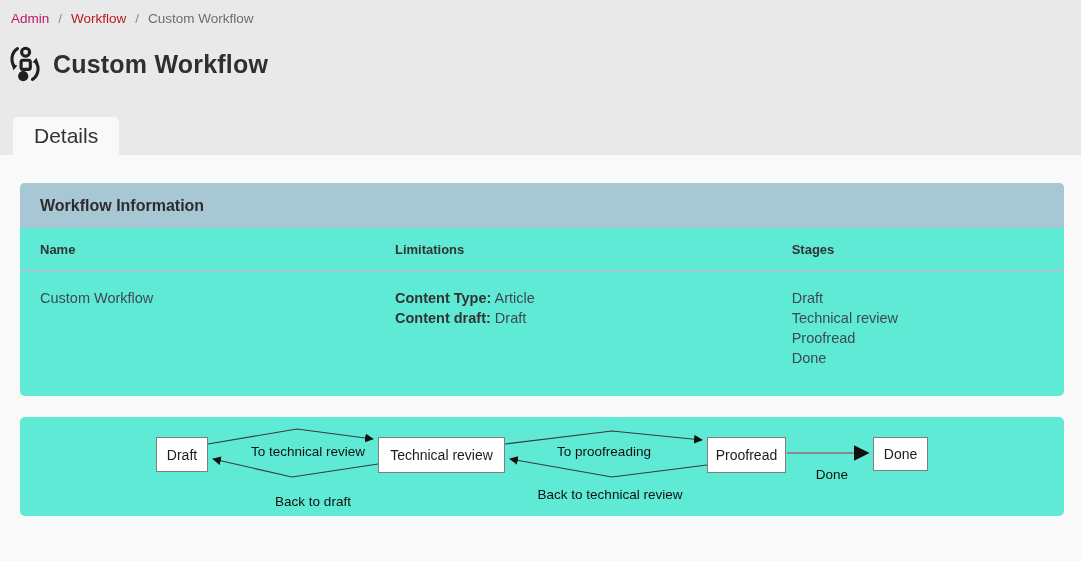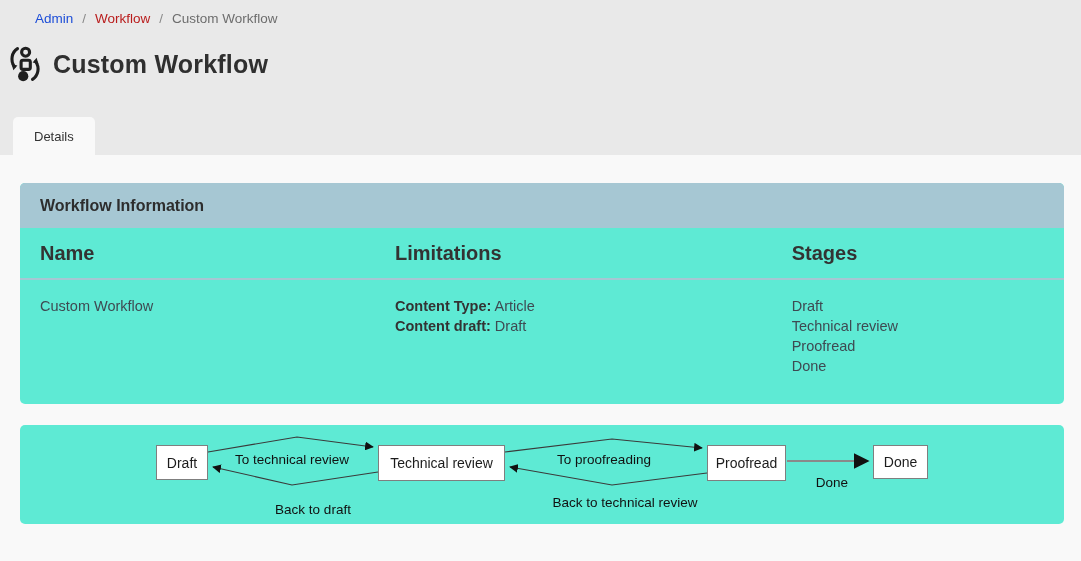--- a/index.html
+++ b/index.html
@@ -14,40 +14,40 @@
     background:#e9e9e9;
     height:155px;
     position:relative;
   }
   .breadcrumb {
     display:flex; align-items:center; gap:9px;
     padding:11px 0 0 11px;
     font-size:13.5px;
   }
   .breadcrumb .crumb-current { color:#6d6d6d; }
-  .breadcrumb .crumb-root { color:#1d4ed8;margin-left:24px; }
+  .breadcrumb .crumb-root { color:#be185d; }
   .breadcrumb .sep { color:#8a8a8a; }
   .breadcrumb a { color:#b91c1c; text-decoration:none; cursor:pointer; }
   .title-row {
     display:flex; align-items:center; gap:11px;
     padding:20px 0 0 8px;
   }
   .title-row h1 { font-size:25px; font-weight:700; color:#2f2f2f; letter-spacing:0.2px; }
   .wf-icon { width:34px; height:36px; display:block; }
   
   .tabbar {
     position:absolute; bottom:0; left:0; right:0;
     height:38px;
     display:flex; align-items:stretch;
     padding-left:13px;
   }
   .tab {
     display:flex; align-items:center;
     padding:0 21px;
-    font-size:13px;
+    font-size:21px;
     color:#6d6d6d;
     cursor:pointer;
     border-radius:5px 5px 0 0;
   }
   .tab.active {
     background:#f9f9f9;
     color:#333;
   }
   
   .panel {
@@ -70,21 +70,21 @@
   table.info {
     width:100%;
     border-collapse:collapse;
     table-layout:fixed;
   }
   table.info col.c1 { width:34%; }
   table.info col.c2 { width:38%; }
   table.info col.c3 { width:28%; }
   table.info th {
     text-align:left;
-    font-size:20px; font-weight:700; color:#333;
+    font-size:13px; font-weight:700; color:#333;
     padding:14px 20px 13px 20px;
     border-bottom:2px solid #a6c7d3;
   }
   table.info td {
     vertical-align:top;
     font-size:14.5px; color:#3e4a52;
     padding:16px 20px 28px 20px;
     line-height:20px;
   }
   .lim-line b { color:#333; }
@@ -199,19 +199,19 @@
         <path d="M687,48 L592,60 L490,42" marker-end="url(#ah)"></path>
       </g>
       <path d="M767,36 L848,36" stroke="#8a8a8a" stroke-width="2" fill="none" marker-end="url(#ah)"></path>
     </svg>
 
     <div class="state-box" style="left:136px; top:20px; width:52px; height:35px;">Draft</div>
     <div class="state-box" style="left:358px; top:20px; width:127px; height:36px;">Technical review</div>
     <div class="state-box" style="left:687px; top:20px; width:79px; height:36px;">Proofread</div>
     <div class="state-box" style="left:853px; top:20px; width:55px; height:34px;">Done</div>
 
-    <div class="trans-label" style="left:272px; top:34px;">To technical review</div>
+    <div class="trans-label" style="left:288px; top:34px;">To technical review</div>
     <div class="trans-label" style="left:293px; top:84px;">Back to draft</div>
     <div class="trans-label" style="left:584px; top:34px;">To proofreading</div>
-    <div class="trans-label" style="left:605px; top:77px;">Back to technical review</div>
+    <div class="trans-label" style="left:590px; top:77px;">Back to technical review</div>
     <div class="trans-label" style="left:812px; top:57px;">Done</div>
   </div>
 </div>
 
 </body></html>

